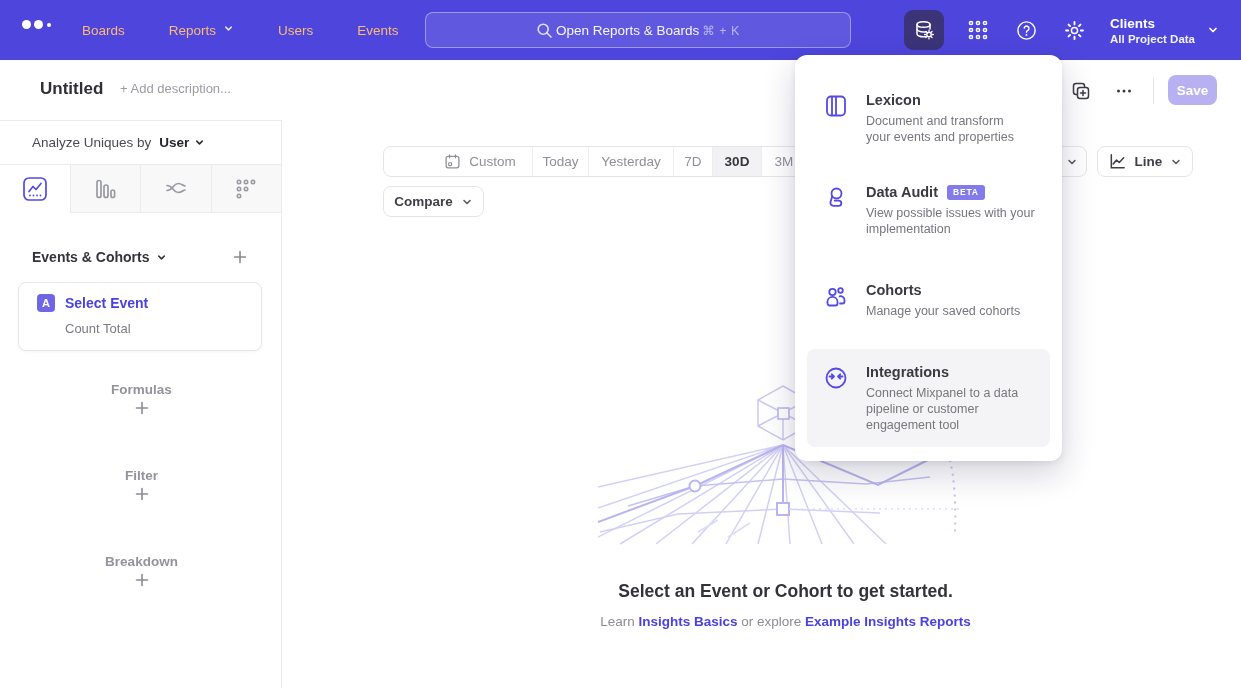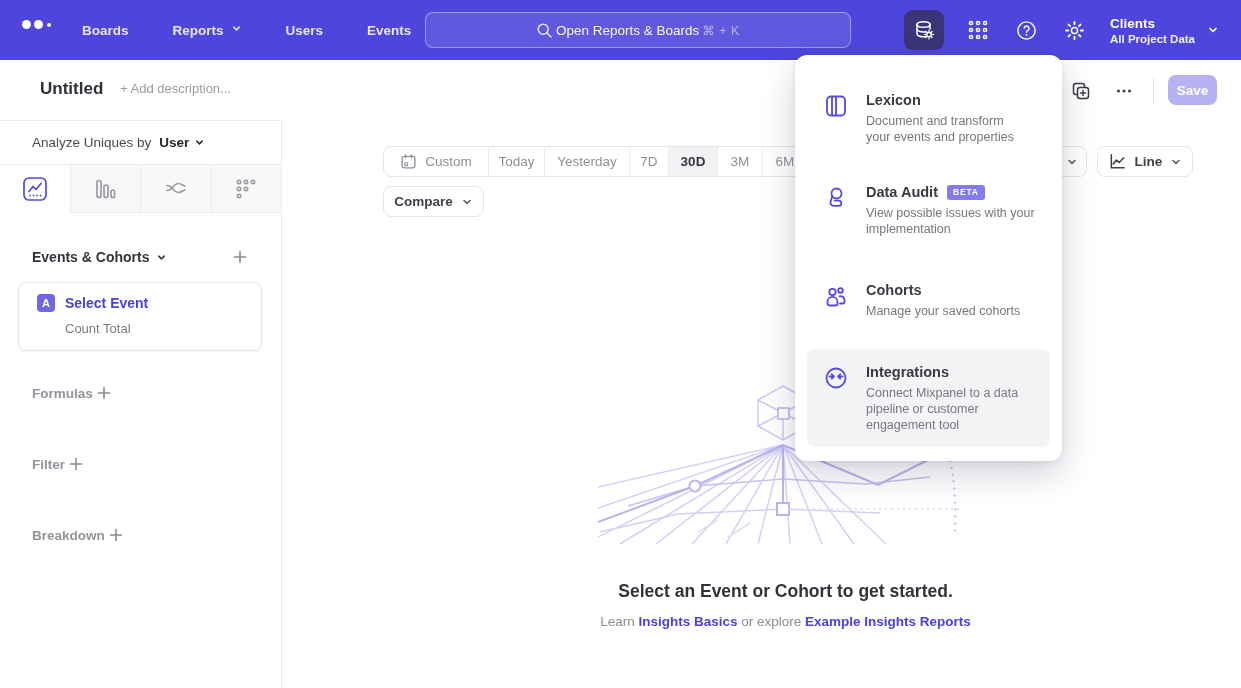--- a/index.html
+++ b/index.html
@@ -11,21 +11,21 @@
   }
   svg { display:block; }
 
   
   .topnav { position:absolute; top:0; left:0; width:1241px; height:60px;
     background:#4e46dc; display:flex; align-items:center; z-index:10; }
   .logo { position:absolute; left:22px; top:20px; display:flex; align-items:center; gap:3px; }
   .logo .d1,.logo .d2 { width:9px; height:9px; border-radius:50%; background:#fff; }
   .logo .d3 { width:4px; height:4px; border-radius:50%; background:#fff; margin-left:1px; }
   .nav-links { position:absolute; left:82px; top:0; height:60px; display:flex; align-items:center; gap:44px; }
-  .nav-item { color:#e5e5e5; font-size:13.5px; font-weight:700; display:flex; align-items:flex-start; gap:7px; cursor:pointer; }
+  .nav-item { color:#fdba74; font-size:13.5px; font-weight:400; display:flex; align-items:flex-start; gap:7px; cursor:pointer; }
   .nav-item svg { opacity:.85; }
   .searchbar { position:absolute; left:425px; top:12px; width:426px; height:36px;
     background:rgba(255,255,255,.10); border:1px solid rgba(255,255,255,.38); border-radius:8px;
     display:flex; align-items:center; justify-content:center; gap:3px; cursor:pointer; }
   .searchbar .stext { color:rgba(255,255,255,.95); font-size:13.5px; }
   .searchbar .skey  { color:rgba(255,255,255,.55); font-size:12.5px; letter-spacing:.5px; }
   .nav-right { position:absolute; left:904px; top:0; height:60px; display:flex; align-items:center; }
   .nav-icon-btn { width:40px; height:40px; border-radius:9px; display:flex; align-items:center; justify-content:center; cursor:pointer; }
   .nav-icon-btn.active { background:#3b3478; }
   .nav-ic { width:28px; height:28px; display:flex; align-items:center; justify-content:center; cursor:pointer; margin-left:20px; }
@@ -59,30 +59,30 @@
   .sec-head { margin-top:33px; display:flex; align-items:center; justify-content:space-between; }
   .sec-head .shl { display:flex; align-items:center; gap:7px; font-size:14px; font-weight:700; color:#33333b; cursor:pointer; }
   .plus-btn { width:22px; height:22px; display:flex; align-items:center; justify-content:center; color:#8a8a94; cursor:pointer; }
   .event-card { margin:14px 19px 0 18px; border:1px solid #e6e6ec; border-radius:8px;
     box-shadow:0 1px 3px rgba(20,20,40,.05); padding:11px 14px 14px 18px; cursor:pointer; background:#fff; }
   .ec-row1 { display:flex; align-items:center; gap:10px; }
   .ec-badge { width:18px; height:18px; border-radius:4px; background:#6f66e6; color:#fff;
     font-size:11px; font-weight:700; display:flex; align-items:center; justify-content:center; }
   .ec-title { color:#4b41e0; font-size:14px; font-weight:600; }
   .ec-sub { margin:9px 0 0 28px; color:#7b7b85; font-size:13px; }
-  .side-section { display:flex; align-items:center; justify-content:flex-start; }
+  .side-section { display:flex; align-items:center; justify-content:flex-end;flex-direction:column; }
   .side-section .ssl { color:#93939c; font-size:13.5px; font-weight:600; }
   .ss-formulas { margin-top:31px; }
   .ss-filter { margin-top:49px; }
   .ss-breakdown { margin-top:49px; }
 
   
   .main { position:absolute; top:120px; left:330px; width:911px; height:568px; background:#fff; }
   .datebar { position:absolute; left:53px; top:26px; width:704px; height:31px;
-    border:1px solid #e5e5e9; border-radius:8px; display:flex; background:#fff; overflow:hidden; }
+    border:1px solid #e5e5e9; border-radius:8px; display:flex; background:#fff; overflow:hidden;padding-left:44px; }
   .dseg { display:flex; align-items:center; justify-content:center; gap:8px;
     border-left:1px solid #ededf0; color:#8f8f98; font-size:13.5px; cursor:pointer; white-space:nowrap; }
   .dseg:first-child { border-left:none; }
   .dseg.active { background:#f2f2f4; color:#36363e; font-weight:700; }
   .dseg.spacer { flex:1; cursor:default; }
   .btn-chip { position:absolute; height:31px; border:1px solid #e5e5e9; border-radius:8px; background:#fff;
     display:flex; align-items:center; justify-content:center; gap:8px;
     font-size:13.5px; color:#3f3f48; font-weight:600; cursor:pointer; }
   .compare-btn { left:53px; top:66px; width:101px; }
   .line-btn { left:767px; top:26px; width:96px; }

